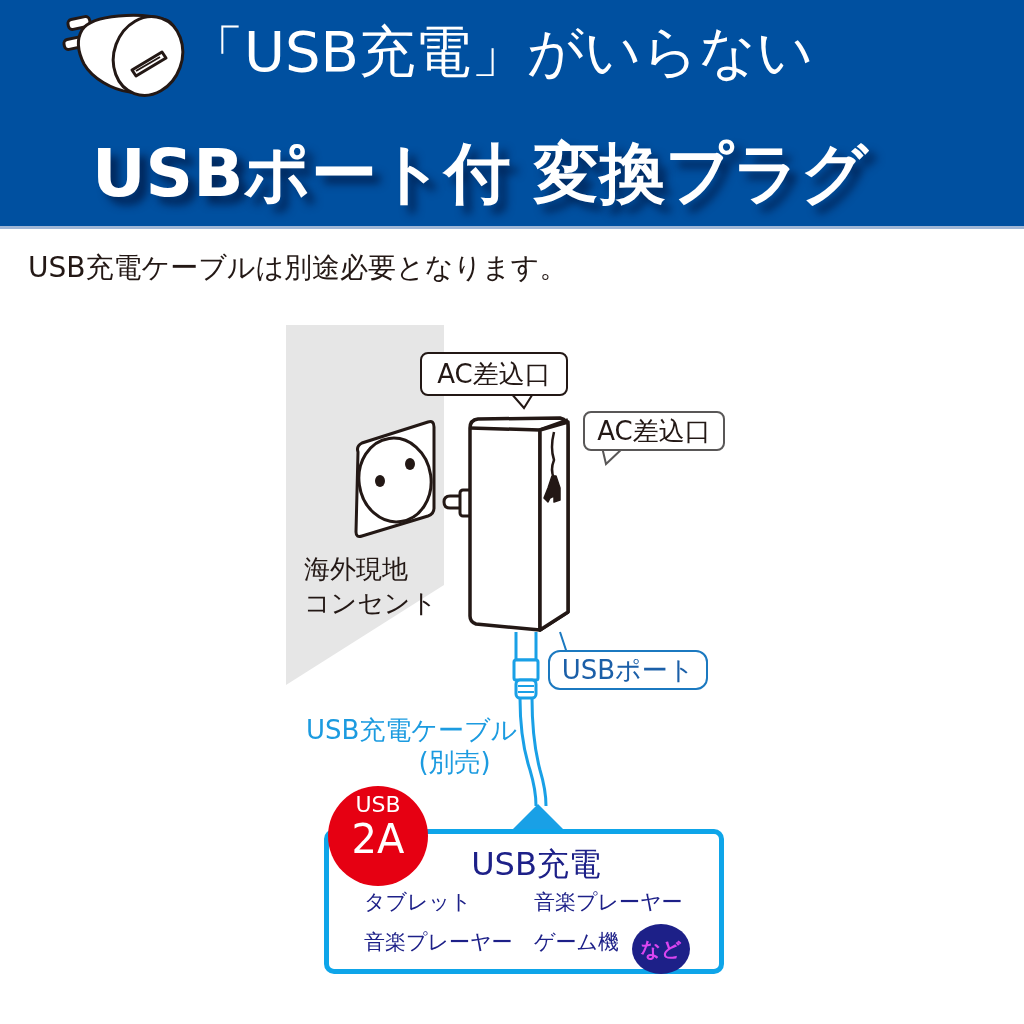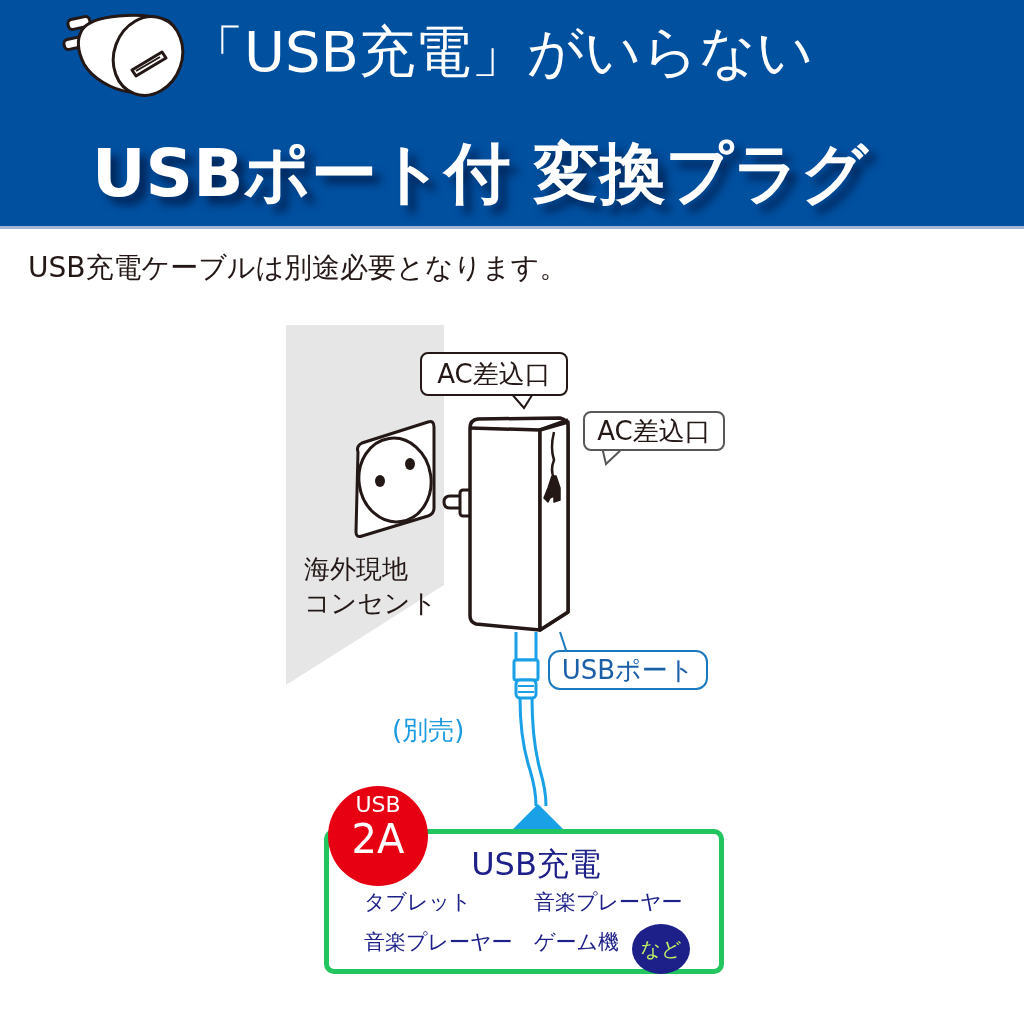--- a/index.html
+++ b/index.html
@@ -52,24 +52,24 @@
     color: #231815; font-size: 26px; line-height: 36px; text-align: center;
   }
   .bubble-usb {
     position: absolute; left: 548px; top: 650px; width: 156px; height: 36px;
     border: 2px solid #1b79c0; border-radius: 12px; background: #fff;
     color: #1b5fa8; font-size: 26px; line-height: 36px; text-align: center;
   }
   .cable-label {
     left: 306px; top: 714px; color: #1c9be0; font-size: 26px; line-height: 32px; text-align: right;
   }
-  .cable-label .sub { display: block; padding-left: 86px; }
+  .cable-label .sub { display: block; padding-left: 86px; text-align: center; }
   .usb-box {
     position: absolute; left: 324px; top: 829px; width: 390px; height: 135px;
-    border: 5px solid #22c55e; border-radius: 10px; background: #fff;
+    border: 5px solid #0ea5e9; border-radius: 10px; background: #fff;
   }
   .usb-box-arrow {
     position: absolute; left: 510px; top: 804px; width: 0; height: 0;
     border-left: 28px solid transparent; border-right: 28px solid transparent;
     border-bottom: 28px solid #19a0e6;
   }
   .badge-2a {
     position: absolute; left: 328px; top: 786px; width: 100px; height: 100px;
     border-radius: 50%; background: #e60012; color: #fff; text-align: center;
   }
@@ -77,21 +77,21 @@
   .badge-2a .b2 { position: absolute; left: 0; right: 0; top: 28px; font-size: 40px; line-height: 50px; }
   .box-title {
     position: absolute; left: 0; right: 0; top: 10px; text-align: center;
     color: #1d2088; font-size: 32px; line-height: 40px; padding-left: 24px;
   }
   .device {
     position: absolute; color: #1d2088; font-size: 21px; line-height: 28px; white-space: nowrap;
   }
   .nado {
     position: absolute; left: 632px; top: 924px; width: 58px; height: 50px; border-radius: 50%;
-    background: #1d2088; color: #bef264; font-weight: normal; font-size: 20px; line-height: 50px; text-align: center;
+    background: #1d2088; color: #d946ef; font-weight: bold; font-size: 20px; line-height: 50px; text-align: center;
   }
 </style>
 </head>
 <body>
 
 <div class="header">
   <svg class="plug-icon" viewBox="0 0 126 92">
     <g stroke="#231815" stroke-width="3" fill="#fff" stroke-linejoin="round">
       <rect x="6" y="10" width="22" height="10" rx="4" transform="rotate(-12 17 15)"></rect>
       <rect x="2" y="30" width="22" height="10" rx="4" transform="rotate(-12 13 35)"></rect>
@@ -155,20 +155,21 @@
 <div class="label outlet-label">
   <div>海外現地</div>
   <div>コンセント</div>
 </div>
 
 <div class="bubble-ac1">AC差込口</div>
 <div class="bubble-ac2">AC差込口</div>
 <div class="bubble-usb">USBポート</div>
 
 <div class="label cable-label">
+  <span>USB充電ケーブル</span>
   <span class="sub">(別売)</span>
 </div>
 
 <div class="usb-box-arrow"></div>
 <div class="usb-box">
   <div class="box-title">USB充電</div>
 </div>
 <div class="device" style="left:364px; top:888px;">タブレット</div>
 <div class="device" style="left:534px; top:888px;">音楽プレーヤー</div>
 <div class="device" style="left:364px; top:928px;">音楽プレーヤー</div>

